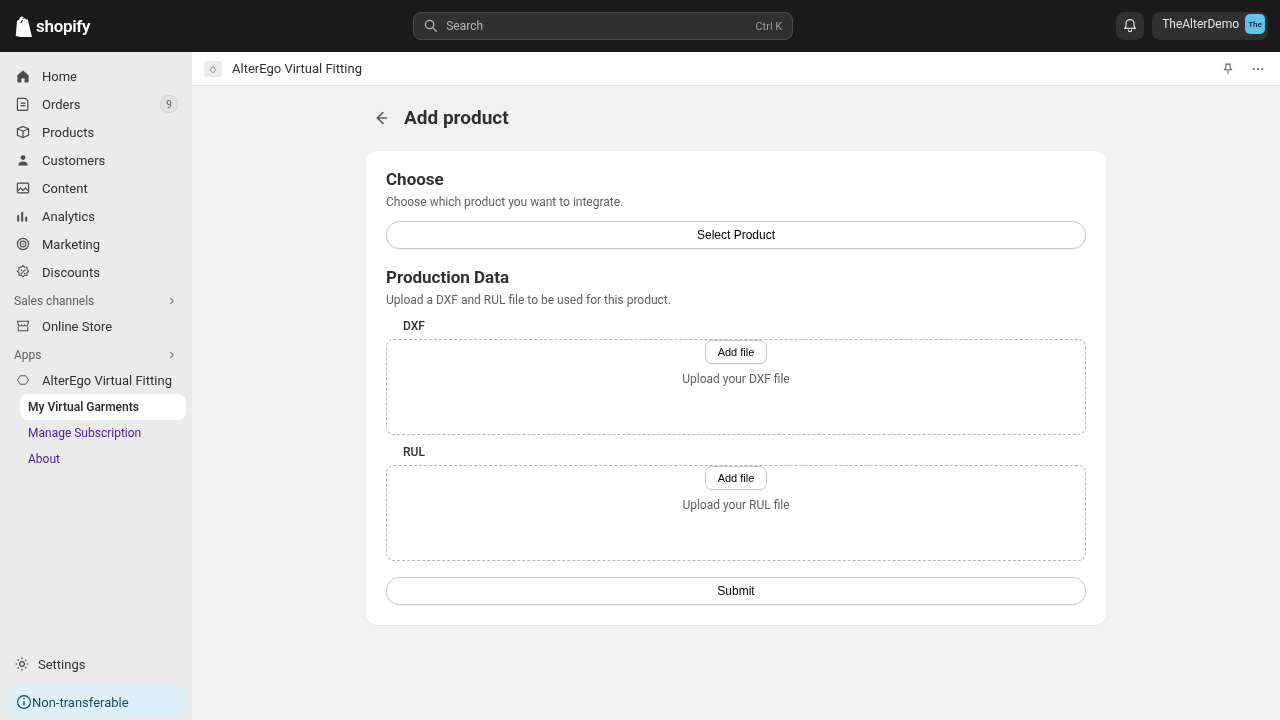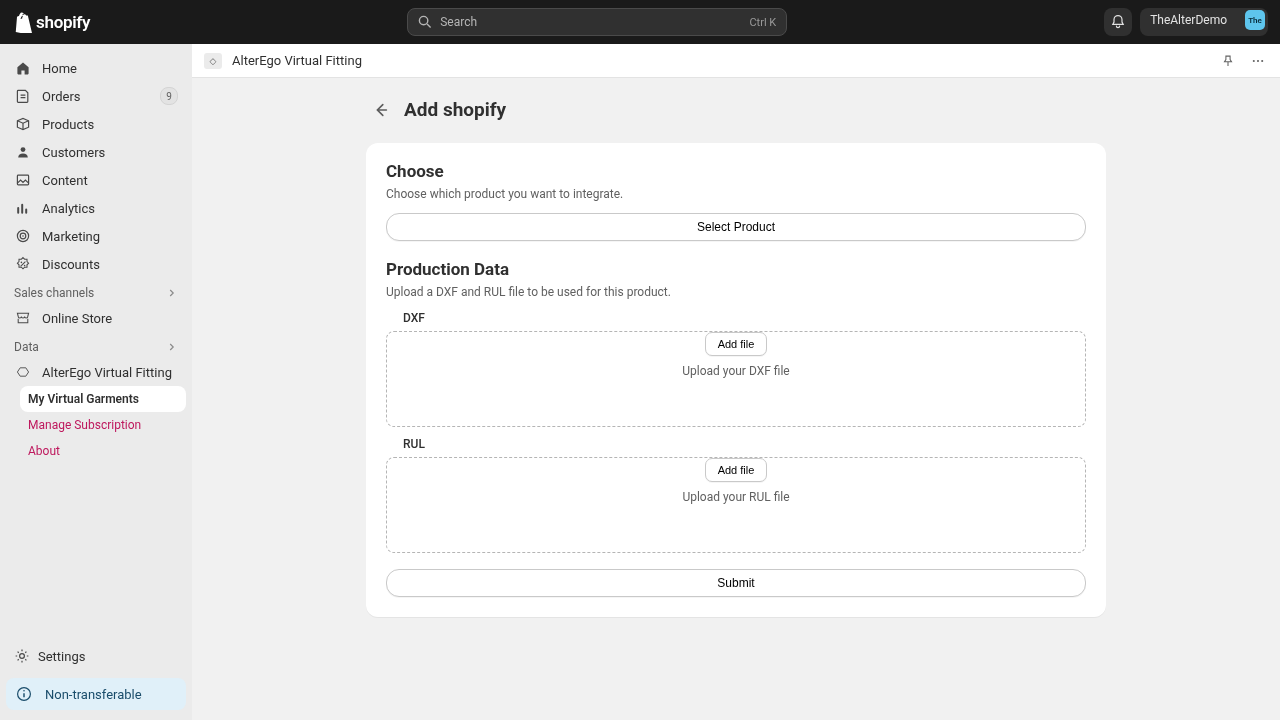--- a/index.html
+++ b/index.html
@@ -1,44 +1,44 @@
 <!DOCTYPE html>
 <html><head>
 <meta charset="utf-8">
 <style>
 * { box-sizing: border-box; margin: 0; padding: 0; }
 body { font-family: -apple-system, BlinkMacSystemFont, "Segoe UI", Roboto, sans-serif; font-size: 13px; color: #303030; background: #f1f1f1; width: 1280px; height: 720px; overflow: hidden; }
 
 
-.topbar { height: 44px; background: #1a1a1a; display: flex; align-items: center; padding: 0 12px; gap: 12px; }
+.topbar { height: 52px; background: #1a1a1a; display: flex; align-items: center; padding: 0 12px; gap: 12px; }
 .logo { display: flex; align-items: center; gap: 4px; color: #fff; }
 .logo-icon { width: 20px; height: 22px; }
 .logo-text { font-weight: 600; font-size: 17px; letter-spacing: -0.3px; }
 .search-wrap { flex: 1; display: flex; justify-content: center; }
 .search-box { width: 380px; height: 28px; background: #303030; border: 1px solid #4a4a4a; border-radius: 8px; display: flex; align-items: center; padding: 0 10px; gap: 8px; color: #b5b5b5; font-size: 12px; }
 .search-box .kbd { margin-left: auto; font-size: 11px; color: #999; }
 .topbar-right { display: flex; align-items: center; gap: 8px; }
 .bell-btn { width: 28px; height: 28px; background: #303030; border-radius: 8px; display: flex; align-items: center; justify-content: center; }
-.user-pill { height: 28px; background: #303030; border-radius: 8px; display: flex; align-items: center; padding: 0 3px 4px 10px; gap: 18px; color: #e3e3e3; font-size: 12px; }
+.user-pill { height: 28px; background: #303030; border-radius: 8px; display: flex; align-items: center; padding: 0 3px 4px 10px; gap: 6px; color: #e3e3e3; font-size: 12px; }
 .avatar { width: 20px; height: 20px; border-radius: 5px; background: #5ec5ed; color: #072a3a; font-size: 8px; display: flex; align-items: center; justify-content: center; font-weight: 600; }
 
 
 .layout { display: flex; height: calc(100% - 44px); }
 .sidebar { width: 192px; background: #ebebeb; display: flex; flex-direction: column; padding: 10px 6px; font-size: 13px; }
 .nav-item { display: flex; align-items: center; gap: 10px; height: 28px; padding: 0 8px; border-radius: 8px; color: #303030; cursor: pointer; }
 .nav-item .icon { width: 18px; height: 18px; display: flex; align-items: center; justify-content: center; color: #4a4a4a; }
 .nav-item .badge { margin-left: auto; background: #e3e3e3; border: 1px solid #d4d4d4; border-radius: 8px; min-width: 18px; height: 18px; font-size: 10px; display: flex; align-items: center; justify-content: center; padding: 0 5px; color: #616161; }
 .section-header { display: flex; align-items: center; justify-content: space-between; padding: 8px 8px 4px; font-size: 12px; color: #616161; }
 .sub-nav { padding-left: 14px; }
-.sub-nav .nav-item { font-size: 12px; height: 26px; color: #be185d; }
+.sub-nav .nav-item { font-size: 12px; height: 26px; color: #4c1d95; }
 .sub-nav .nav-item.selected { background: #fff; font-weight: 600; color: #303030; }
 
 .sidebar-bottom { margin-top: auto; }
 .settings-item { display: flex; align-items: center; gap: 8px; height: 28px; padding: 0 8px; border-radius: 8px; cursor: pointer; }
-.info-pill { background: #e0f0f9; color: #1a4d6b; border-radius: 8px; height: 32px; display: flex; align-items: center; gap: 13px; padding: 0 10px; margin-top: 8px; font-size: 13px; }
+.info-pill { background: #e0f0f9; color: #1a4d6b; border-radius: 8px; height: 32px; display: flex; align-items: center; gap: 0; padding: 0 10px; margin-top: 8px; font-size: 13px; }
 
 
 .main { flex: 1; display: flex; flex-direction: column; background: #f1f1f1; }
 .app-header { height: 34px; background: #fff; border-bottom: 1px solid #e3e3e3; display: flex; align-items: center; padding: 0 12px; gap: 10px; }
 .app-header .app-icon { width: 18px; height: 16px; background: #ebebeb; border-radius: 3px; display:flex;align-items:center;justify-content:center;font-size:9px;color:#616161; }
 .app-header .app-name { font-size: 13px; color: #303030; }
 .app-header-actions { margin-left: auto; display: flex; gap: 10px; color: #616161; }
 .icon-btn { width: 20px; height: 20px; display: flex; align-items: center; justify-content: center; cursor: pointer; }
 
 .content { flex: 1; overflow: auto; padding: 20px 0; }
@@ -180,21 +180,21 @@
     <div class="nav-item">
       <span class="icon">
           <svg width="16" height="16" viewBox="0 0 20 20">
             <path d="M3 4h14l-1 4c0 1-1 2-2 2s-2-1-2-2c0 1-1 2-2 2s-2-1-2-2c0 1-1 2-2 2s-2-1-2-2L3 4zm1 7v5h12v-5" stroke="#4a4a4a" stroke-width="1.3" fill="none"></path>
           </svg>
         </span>
       <span>Online Store</span>
     </div>
 
     <div class="section-header">
-      <span>Data</span>
+      <span>Apps</span>
       <svg width="12" height="12" viewBox="0 0 20 20">
           <path d="M7 5l5 5-5 5" stroke="#8a8a8a" stroke-width="2" fill="none"></path>
         </svg>
     </div>
     <div class="nav-item">
       <span class="icon">
           <svg width="14" height="12" viewBox="0 0 20 16">
             <path d="M2 8l4-6h8l4 6-4 6H6L2 8z" stroke="#4a4a4a" stroke-width="1.3" fill="none"></path>
           </svg>
         </span>
@@ -254,21 +254,21 @@
     </div>
 
     <div class="content">
       <div class="page">
         <div class="page-title-row">
           <span class="back-btn">
             <svg width="18" height="18" viewBox="0 0 20 20">
                 <path d="M12 4l-6 6 6 6M6 10h10" stroke="#5c5c5c" stroke-width="1.8" fill="none" stroke-linecap="round"></path>
               </svg>
           </span>
-          <h1 class="page-title">Add shopify</h1>
+          <h1 class="page-title">Add product</h1>
         </div>
 
         <div class="card">
           <h2 class="section-title">Choose</h2>
           <p class="section-desc">Choose which product you want to integrate.</p>
           <button class="wide-btn">Select Product</button>
 
           <div class="section-gap"></div>
 
           <h2 class="section-title">Production Data</h2>

